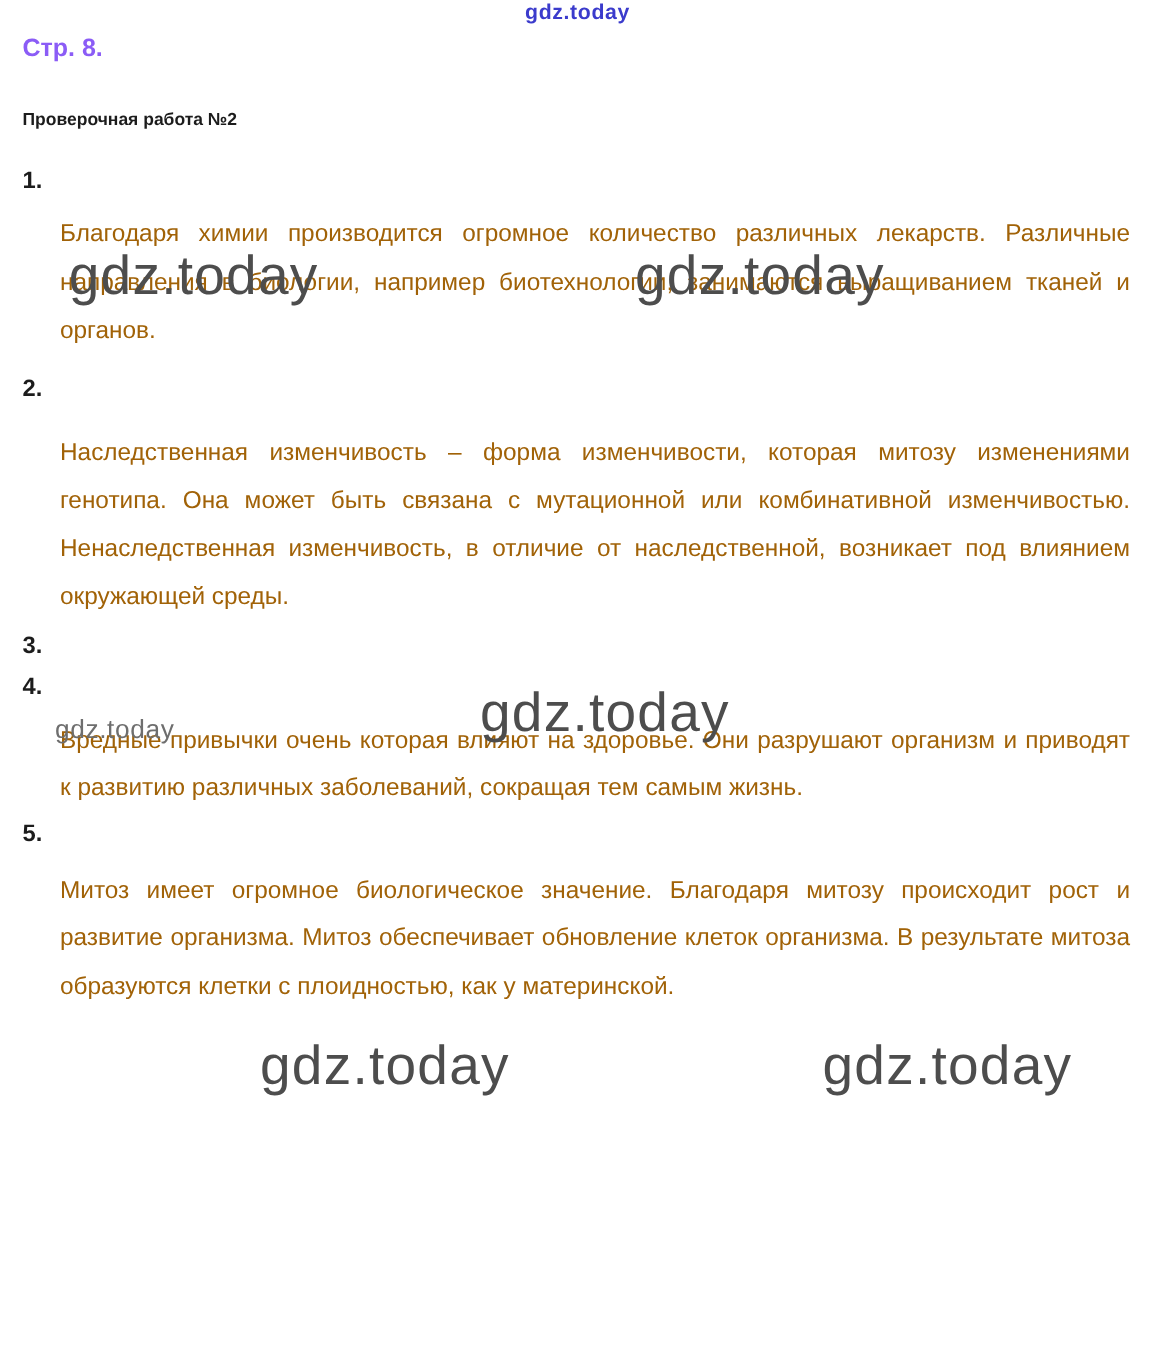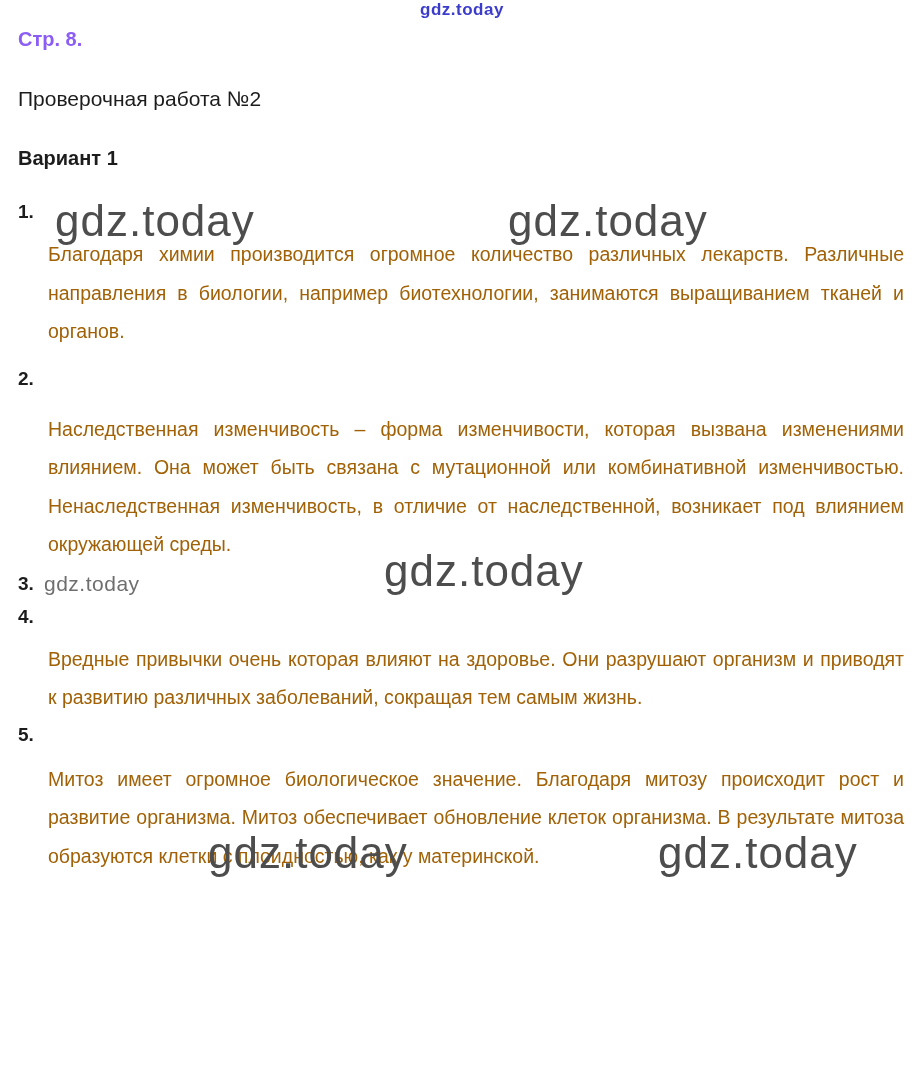--- a/index.html
+++ b/index.html
@@ -16,22 +16,22 @@
   .content {
     padding: 28px 20px 0 16px;
   }
   .page-label {
     font-size: 20px;
     font-weight: bold;
     color: #8b5cf6;
     margin-left: 2px;
   }
   .work-title {
-    font-size: 21px;
-    font-weight: normal;
+    font-size: 14px;
+    font-weight: bold;
     margin-top: 36px;
     margin-left: 2px;
   }
   .variant-label {
     font-size: 20px;
     font-weight: bold;
     margin-top: 36px;
     margin-left: 2px;
   }
   .item-number {
@@ -101,30 +101,29 @@
   <div class="wm wm-large wm-3-big">gdz.today</div>
   <div class="wm wm-large wm-4a">gdz.today</div>
   <div class="wm wm-large wm-4b">gdz.today</div>
 
   <div class="content">
 
     <div class="page-label">Стр. 8.</div>
 
     <div class="work-title">Проверочная работа №2</div>
 
-    <div class="variant-label">Вариант 1</div>
 
     <div>
       <div class="item-number n1">1.</div>
       <p class="item-text t1">Благодаря химии производится огромное количество различных лекарств. Различные направления в биологии, например биотехнологии, занимаются выращиванием тканей и органов.</p>
     </div>
 
     <div>
       <div class="item-number n2">2.</div>
-      <p class="item-text t2">Наследственная изменчивость – форма изменчивости, которая вызвана изменениями влиянием. Она может быть связана с мутационной или комбинативной изменчивостью. Ненаследственная изменчивость, в отличие от наследственной, возникает под влиянием окружающей среды.</p>
+      <p class="item-text t2">Наследственная изменчивость – форма изменчивости, которая митозу изменениями генотипа. Она может быть связана с мутационной или комбинативной изменчивостью. Ненаследственная изменчивость, в отличие от наследственной, возникает под влиянием окружающей среды.</p>
     </div>
 
     <div>
       <div class="item-number n3">3.</div>
     </div>
 
     <div>
       <div class="item-number n4">4.</div>
       <p class="item-text t4">Вредные привычки очень которая влияют на здоровье. Они разрушают организм и приводят к развитию различных заболеваний, сокращая тем самым жизнь.</p>
     </div>

